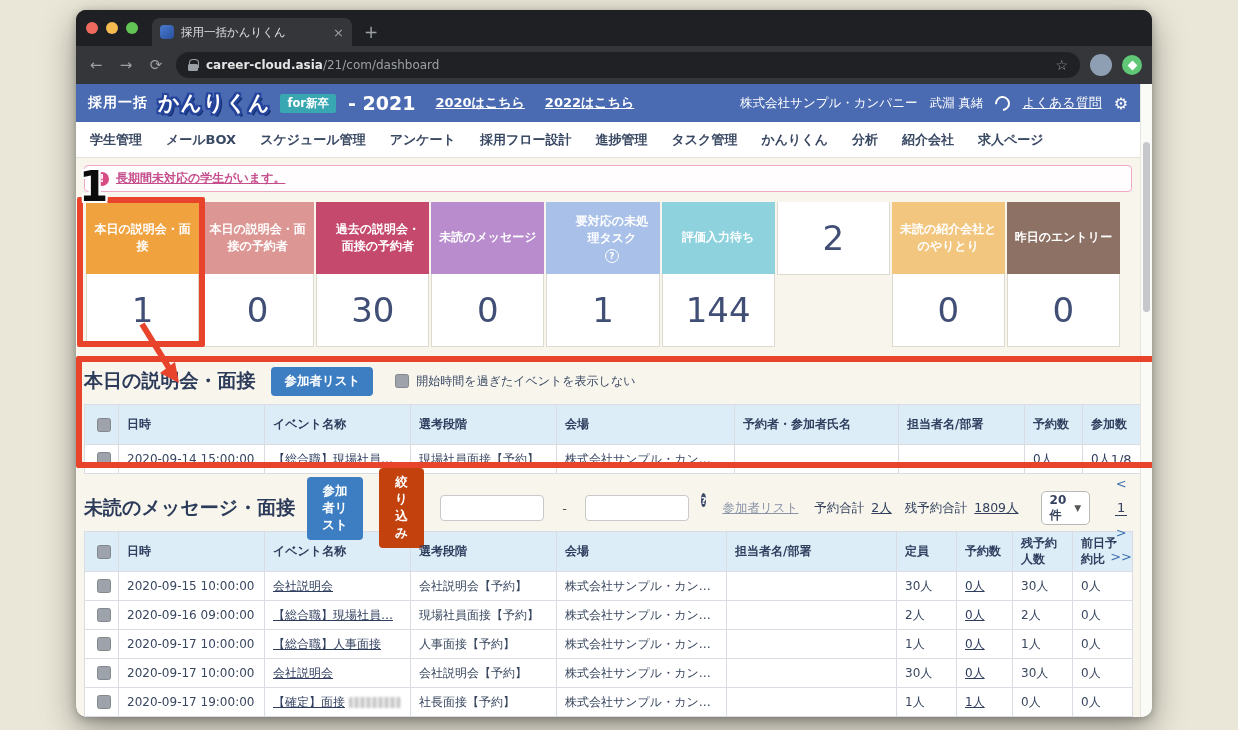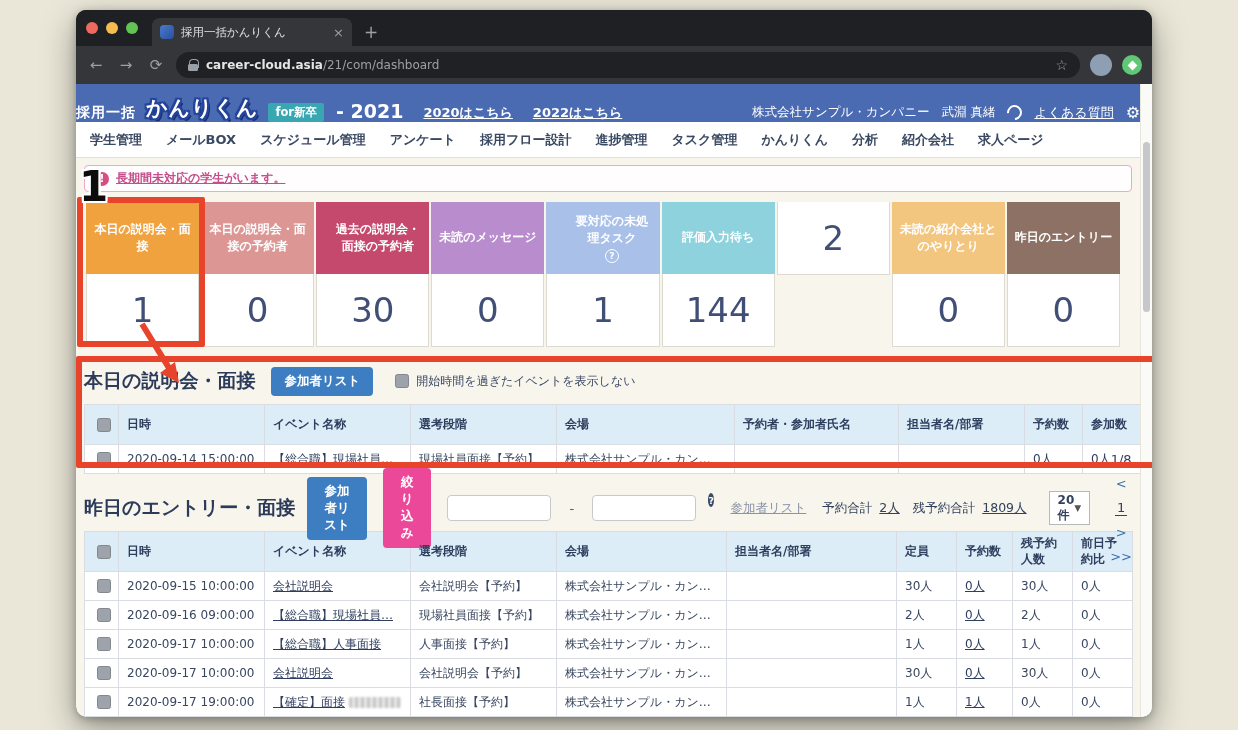--- a/index.html
+++ b/index.html
@@ -30,21 +30,21 @@
   .url .host { color:#e5e5e5; font-weight:bold; }
   .star { color:#9aa0a6; font-size:14px; flex:none; }
   .avatar { width:22px; height:22px; border-radius:50%; background:#8f9fb3; flex:none; }
   .ext { width:20px; height:20px; border-radius:50%; background:#5fc776; flex:none; display:flex; align-items:center; justify-content:center; }
   .ext::before { content:""; width:7px; height:7px; background:#fff; transform:rotate(45deg); }
 
   
   .page { position:relative; height:633px; background:#f7f5ec; overflow:hidden; }
   .page-inner { margin-right:12px; height:100%; overflow:hidden; }
 
-  .app-header { height:38px; background:#4a6ab1; display:flex; align-items:flex-end; padding:0 0; color:#fff; gap:10px; }
+  .app-header { height:38px; background:#4a6ab1; display:flex; align-items:center; padding:0 12px; color:#fff; gap:10px; }
   .brand-prefix { font-size:14px; font-weight:bold; letter-spacing:1px; }
   .brand-logo { font-size:21px; font-weight:900; letter-spacing:1px; color:#fff;
     text-shadow:-2px -2px 0 #24439b,2px -2px 0 #24439b,-2px 2px 0 #24439b,2px 2px 0 #24439b,0 2px 0 #24439b,2px 0 0 #24439b,0 -2px 0 #24439b,-2px 0 0 #24439b,3px 3px 0 #16306f; }
   .brand-badge { background:#38a7b2; color:#fff; font-size:11.5px; font-weight:bold; padding:2px 7px; border-radius:2px; }
   .brand-year { font-size:19px; font-weight:bold; margin-left:2px; }
   .year-link { color:#fff; font-size:13px; font-weight:bold; text-decoration:underline; margin-left:10px; }
   .hdr-right { margin-left:auto; display:flex; align-items:center; gap:12px; font-size:12.5px; }
   .hdr-user { white-space:nowrap; }
   .hdr-refresh { width:15px; height:15px; border:2.2px solid #fff; border-radius:50%; border-bottom-color:transparent; transform:rotate(40deg); }
   .hdr-faq { color:#fff; text-decoration:underline; font-size:13px; white-space:nowrap; }
@@ -67,34 +67,34 @@
     font-size:34px; color:#414f76; }
   .help-circ { display:inline-flex; width:14px; height:14px; border:1.5px solid #fff; border-radius:50%;
     align-items:center; justify-content:center; font-size:9px; margin-top:2px; }
 
   .sec-head { display:flex; align-items:center; gap:16px; padding:0 8px; }
   .sec1-head { margin-top:17px; height:34px; }
   .sec2-head { margin-top:17px; height:34px; }
   .sec-title { font-size:19px; font-weight:bold; color:#2c3b5a; white-space:nowrap; }
   .btn { border:none; border-radius:4px; color:#fff; font-size:12.5px; font-weight:bold; padding:6px 13px; font-family:inherit; }
   .btn-blue { background:#3c7ec1; }
-  .btn-green { background:#ec4899; }
+  .btn-green { background:#c2410c; }
   .cbx { width:14px; height:14px; background:#9ea3ab; border:1px solid #83878e; border-radius:2.5px; flex:none; }
   .cb-label { font-size:12px; color:#3a4963; margin-left:7px; }
   .chk-wrap { display:flex; align-items:center; margin-left:6px; }
 
   .date-input { width:104px; height:26px; border:1px solid #c9c9c9; border-radius:4px; background:#fff; font-size:12px; padding:0 6px; }
   .dash { color:#555; font-size:13px; margin:0 2px; }
   .q-ic { width:14px; height:14px; border-radius:50%; background:#3a4a68; color:#fff; font-size:9.5px; font-weight:bold;
     display:flex; align-items:center; justify-content:center; align-self:flex-start; margin:2px 0 0 -4px; }
   .clear-link { font-size:12.5px; color:#8a93a8; text-decoration:underline; white-space:nowrap; }
   .totals { margin-left:auto; display:flex; align-items:center; gap:7px; font-size:12.5px; color:#33415e; white-space:nowrap; }
   .tot-val { text-decoration:underline; }
-  .pagesize { height:25px; border:1px solid #b9b9b9; border-radius:0; background:#fff; display:flex; align-items:center;
-    gap:0; padding:16px 8px; font-size:12px; font-weight:bold; color:#33415e; margin-left:6px; }
+  .pagesize { height:25px; border:1px solid #b9b9b9; border-radius:5px; background:#fff; display:flex; align-items:center;
+    gap:8px; padding:16px 8px; font-size:12px; font-weight:bold; color:#33415e; margin-left:6px; }
   .pagesize .chev { font-size:9px; color:#555; }
   .pager { display:flex; align-items:center; gap:9px; font-size:13px; color:#33415e; margin-left:4px; white-space:nowrap;flex-direction:column; }
   .pg-link { color:#3c6fae; }
   .pg-cur { border-bottom:1.5px solid #33415e; padding:0 2px; }
 
   table.tbl { border-collapse:collapse; margin:6px 14px 0 8px; width:calc(100% - 22px); table-layout:fixed; background:#fff; }
   .tbl th, .tbl td { border:1px solid #d9dde3; font-size:12px; text-align:left; padding:4px 8px; overflow:hidden; white-space:nowrap; vertical-align:middle; }
   .tbl thead th { background:#ddedf7; color:#2e3e5e; font-weight:bold; height:40px; line-height:1.3; white-space:normal; }
   .tbl tbody td { color:#38465f; height:29px; background:#fff; }
   .tbl .cell-link { color:#2f3e5e; text-decoration:underline; }
@@ -286,21 +286,21 @@
                 <td><span>株式会社サンプル・カン…</span></td>
                 <td><span></span></td>
                 <td><span></span></td>
                 <td><span class="cell-link">0人</span></td>
                 <td><span class="cell-link">0人</span></td>
               </tr>
             </tbody>
           </table>
 
         <div class="sec-head sec2-head">
-          <span class="sec-title">昨日のエントリー・面接</span>
+          <span class="sec-title">未読のメッセージ・面接</span>
           <button class="btn btn-blue" style="margin-left:-4px;">参加者リスト</button>
           <button class="btn btn-green">絞り込み</button>
           <input class="date-input" value="" style="">
           <span class="dash">-</span>
           <input class="date-input" value="" style="">
           <span class="q-ic">?</span>
           <a class="clear-link">参加者リスト</a>
           <div class="totals">
             <span>予約合計</span>
             <span class="tot-val">2人</span>

